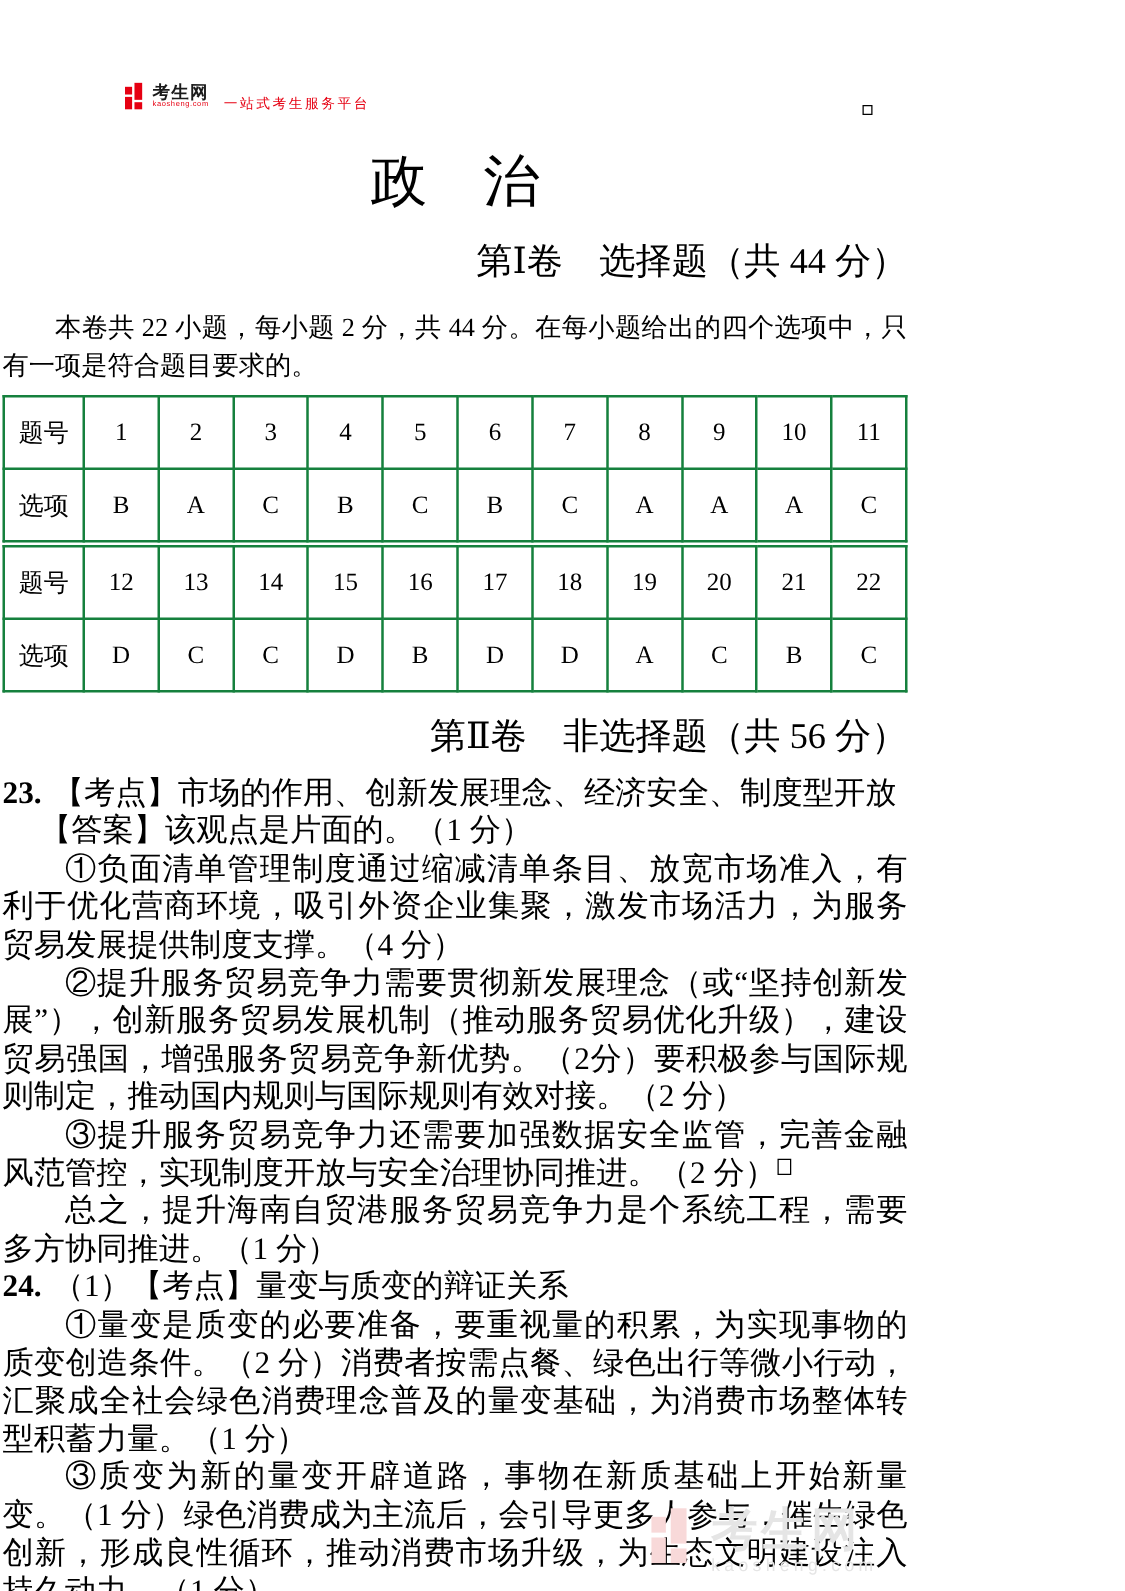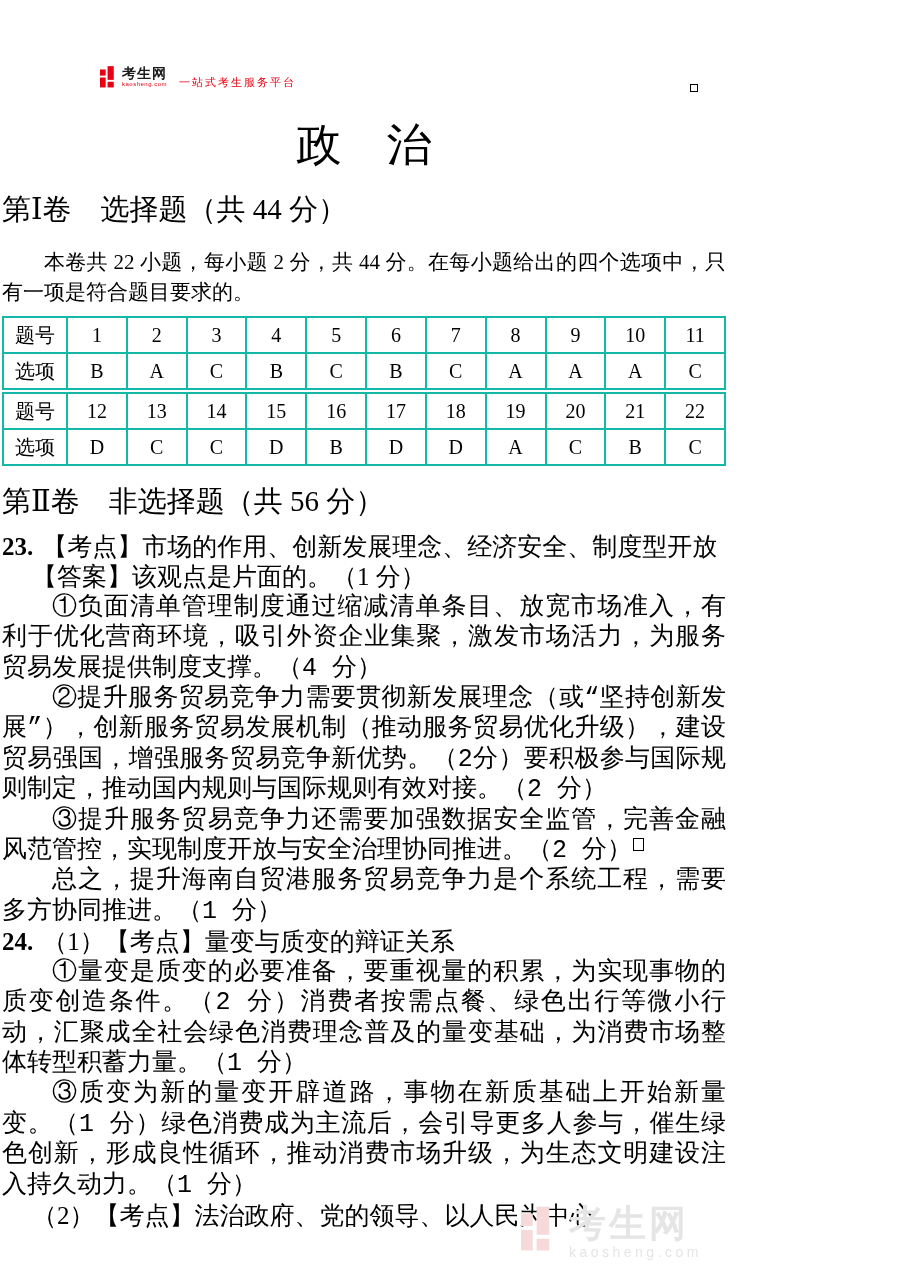--- a/index.html
+++ b/index.html
@@ -18,33 +18,33 @@
               color:#e60012;margin-top:1px;letter-spacing:.5px;}
   .logo-tagline{font-family:"Liberation Sans","DejaVu Sans",sans-serif;font-size:11px;
               color:#e60012;font-weight:normal;letter-spacing:2px;margin:9px 0 0 12px;}
 
   
   .stray-square{position:absolute;left:690px;top:84px;width:6px;height:6px;border:1.5px solid #000;}
 
   
   .content{width:724px;margin:0 auto;padding-top:116px;}
   .doc-title{text-align:center;font-size:45px;line-height:58px;font-weight:normal;margin:0;}
-  .sec-heading{text-align:left;font-size:29px;line-height:38px;font-weight:normal;margin:16px 0 0 0;}
+  .sec-heading{text-align:right;font-size:29px;line-height:38px;font-weight:normal;margin:16px 0 0 0;}
   .intro{font-size:21px;line-height:29.5px;text-indent:2em;text-align:justify;margin:20px 0 0 0;}
 
   table.ans{border-collapse:collapse;width:100%;table-layout:fixed;}
   table.ans.t1{margin-top:9px;}
   table.ans.t2{margin-top:2px;}
-  table.ans td{border:2px solid #14b8a6;text-align:center;vertical-align:middle;
-               height:34px;font-size:20px;padding:0;}
+  table.ans td{border:2px solid #15803d;text-align:center;vertical-align:middle;
+               height:34px;font-size:20px;padding:11px;}
   table.ans col.labcol{width:64px;}
 
   .qa{font-size:25px;line-height:30.4px;text-align:justify;margin-top:12px;}
   .qa p{margin:0;}
-  .qa p.ind{text-indent:2em;font-family:Liberation Mono, monospace;}
+  .qa p.ind{text-indent:2em;}
   .qa p.ans-line{padding-left:30px;}
   .qa p.sub-label{text-indent:30px;}
   .qnum{font-weight:bold;margin-right:9px;}
   .supbox{display:inline-block;width:9px;height:11px;border:1.5px solid #000;
           vertical-align:6px;margin-left:1px;}
 
   
   .watermark{position:absolute;right:26px;bottom:14px;display:flex;align-items:flex-start;}
   .wm-icon svg{width:37px;height:50px;display:block;}
   .wm-pink{fill:#f8d9d9;}

